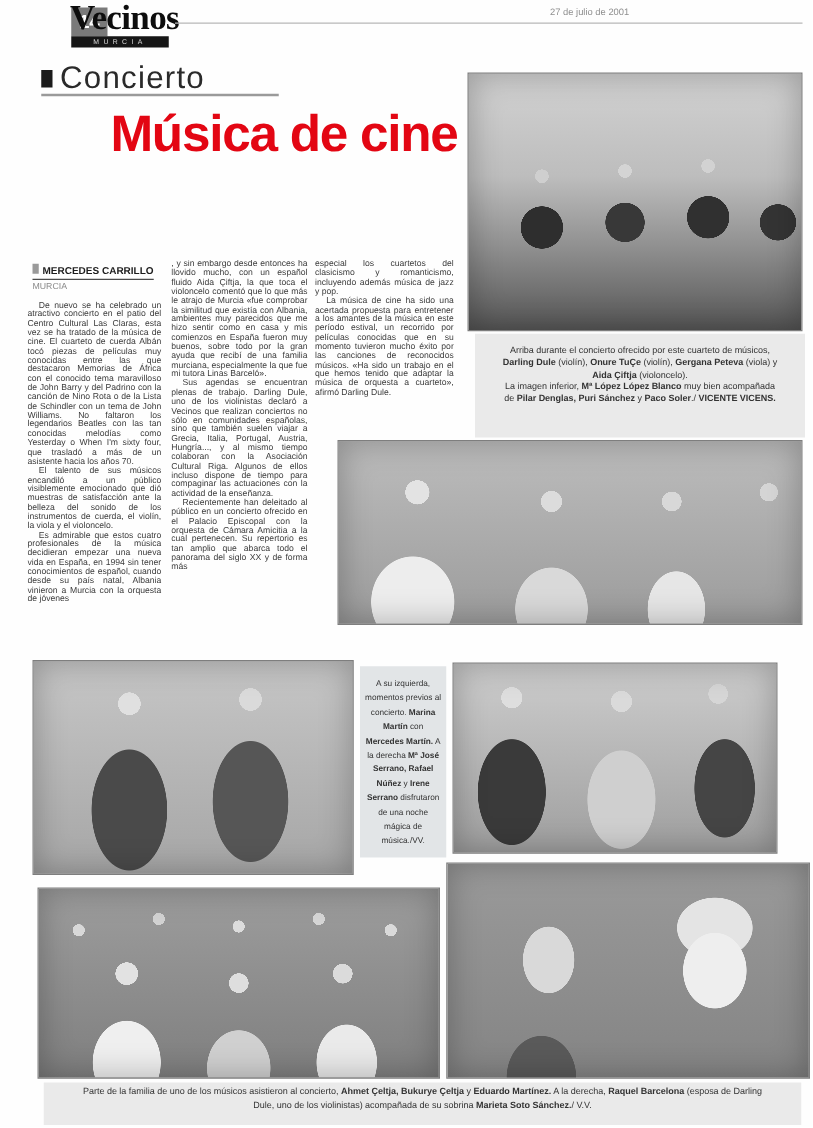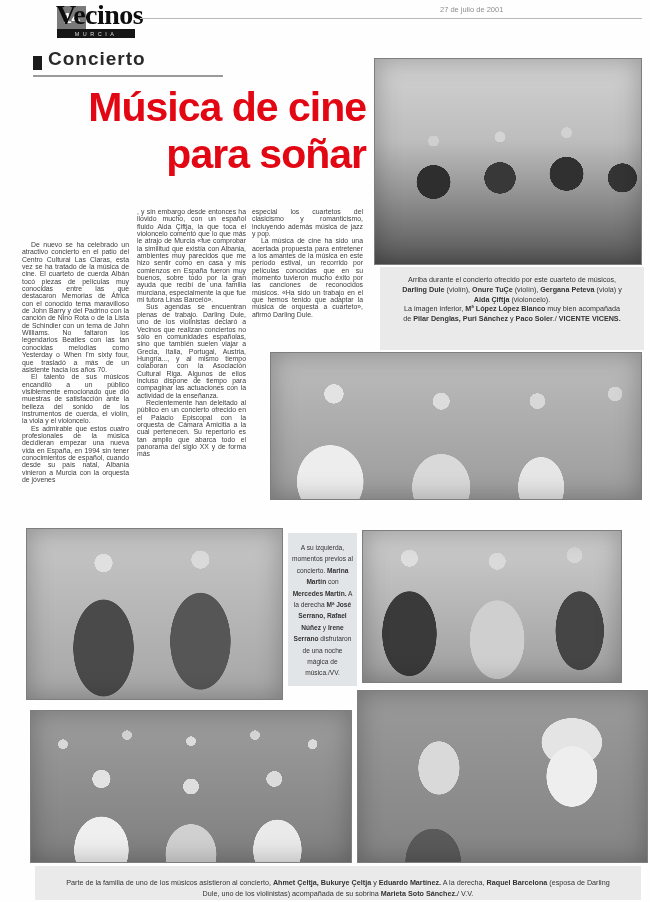--- a/index.html
+++ b/index.html
@@ -9,21 +9,21 @@
   .pagenum{position:absolute;left:25px;top:6px;width:29px;height:23px;background:#7a7a7a;
            color:#fff;font-weight:bold;font-size:15px;display:flex;align-items:center;justify-content:center;margin-left:32px;}
   .masthead{position:absolute;left:56px;top:0px;font-family:"Liberation Serif",serif;
             font-weight:bold;font-size:28px;letter-spacing:-.5px;color:#0d0d0d;line-height:30px;}
   .murcia-bar{position:absolute;left:57px;top:29px;width:78px;height:9px;background:#161616;
               color:#dcdcdc;font-size:5.5px;letter-spacing:3.5px;display:flex;align-items:center;justify-content:center;}
   .top-hairline{position:absolute;left:140px;top:18px;width:502px;height:1px;background:#b8b8b8;}
   .date{position:absolute;left:440px;top:5px;width:202px;text-align:left;font-size:7.5px;color:#8f8f8f;}
   
   .section-bullet{position:absolute;left:33px;top:56px;width:9px;height:14px;background:#1b1b1b;}
-  .section-label{position:absolute;left:48px;top:48px;font-size:19px;font-weight:bold;
+  .section-label{position:absolute;left:48px;top:48px;font-size:25px;font-weight:normal;
                  letter-spacing:1px;color:#2a2a2a;}
   .section-rule{position:absolute;left:33px;top:75px;width:190px;height:2px;background:#9a9a9a;}
   
   .headline{position:absolute;left:18px;top:84px;width:348px;text-align:right;
             color:#e30613;font-weight:bold;font-size:41px;line-height:47px;letter-spacing:-1px;}
   .subhead{position:absolute;left:14px;top:175px;width:352px;text-align:center;
            font-family:"Liberation Serif",serif;font-weight:bold;font-size:16px;line-height:18.5px;color:#111;}
   .byline{position:absolute;left:26px;top:206px;width:112px;}
   .byline .author{font-size:8px;font-weight:bold;color:#1c1c1c;border-bottom:1.5px solid #4a4a4a;
                   padding-bottom:2px;display:inline-block;}
@@ -88,42 +88,45 @@
     radial-gradient(ellipse 34px 44px at 28% 45%,#d9d9d9 60%,transparent 61%),
     radial-gradient(ellipse 46px 55px at 26% 100%,#5a5a5a 60%,transparent 61%),
     radial-gradient(ellipse 42px 50px at 74% 50%,#eeeeee 60%,transparent 61%),
     radial-gradient(ellipse 50px 40px at 74% 30%,#e4e4e4 60%,transparent 61%),
     linear-gradient(180deg,#9a9a9a,#848484);}
   
   .cap{position:absolute;background:#eaeaea;color:#333;text-align:center;box-sizing:border-box;white-space:pre-line;}
   .cap-top{left:380px;top:267px;width:264px;height:83px;font-size:7.2px;line-height:9.8px;padding:8px 22px;}
   .cap-mid{left:288px;top:533px;width:69px;height:153px;font-size:6.6px;line-height:11.4px;
            padding:9px 4px;background:#e2e5e7;}
-  .cap-bottom{left:35px;top:866px;width:606px;height:34px;font-size:7.2px;line-height:10.5px;padding:12px 30px;}
+  .cap-bottom{left:35px;top:866px;width:606px;height:34px;font-size:7.2px;line-height:10.5px;padding:2px 30px;}
 </style>
 </head>
 <body>
 
 <div class="page">
 
   <div class="pagenum">14</div>
   <div class="masthead">Vecinos</div>
   <div class="murcia-bar">MURCIA</div>
   <div class="top-hairline"></div>
   <div class="date">27 de julio de 2001</div>
 
   <div class="section-bullet"></div>
   <div class="section-label">Concierto</div>
   <div class="section-rule"></div>
 
   <div class="headline">
     <div>Música de cine</div>
-    <div>para soñar</div>
   </div>
 
+  <div class="byline">
+    <span class="author"><span class="sq"></span><span>MERCEDES CARRILLO</span></span>
+    <div class="loc">MURCIA</div>
+  </div>
 
   <div class="col" id="col1">
     <p>De nuevo se ha celebrado un atractivo concierto en el patio del Centro Cultural Las Claras, esta vez se ha tratado de la música de cine. El cuarteto de cuerda Albán tocó piezas de películas muy conocidas entre las que destacaron Memorias de África con el conocido tema maravilloso de John Barry y del Padrino con la canción de Nino Rota o de la Lista de Schindler con un tema de John Williams. No faltaron los legendarios Beatles con las tan conocidas melodías como Yesterday o When I'm sixty four, que trasladó a más de un asistente hacia los años 70.</p>
     <p>El talento de sus músicos encandiló a un público visiblemente emocionado que dió muestras de satisfacción ante la belleza del sonido de los instrumentos de cuerda, el violín, la viola y el violoncelo.</p>
     <p>Es admirable que estos cuatro profesionales de la música decidieran empezar una nueva vida en España, en 1994 sin tener conocimientos de español, cuando desde su país natal, Albania vinieron a Murcia con la orquesta de jóvenes</p>
   </div>
   <div class="col" id="col2">
     <p class="cont">, y sin embargo desde entonces ha llovido mucho, con un español fluido Aida Çiftja, la que toca el violoncelo comentó que lo que más le atrajo de Murcia «fue comprobar la similitud que existía con Albania, ambientes muy parecidos que me hizo sentir como en casa y mis comienzos en España fueron muy buenos, sobre todo por la gran ayuda que recibí de una familia murciana, especialmente la que fue mi tutora Linas Barceló».</p>
     <p>Sus agendas se encuentran plenas de trabajo. Darling Dule, uno de los violinistas declaró a Vecinos que realizan conciertos no sólo en comunidades españolas, sino que también suelen viajar a Grecia, Italia, Portugal, Austria, Hungría..., y al mismo tiempo colaboran con la Asociación Cultural Riga. Algunos de ellos incluso dispone de tiempo para compaginar las actuaciones con la actividad de la enseñanza.</p>
     <p>Recientemente han deleitado al público en un concierto ofrecido en el Palacio Episcopal con la orquesta de Cámara Amicitia a la cual pertenecen. Su repertorio es tan amplio que abarca todo el panorama del siglo XX y de forma más</p>

